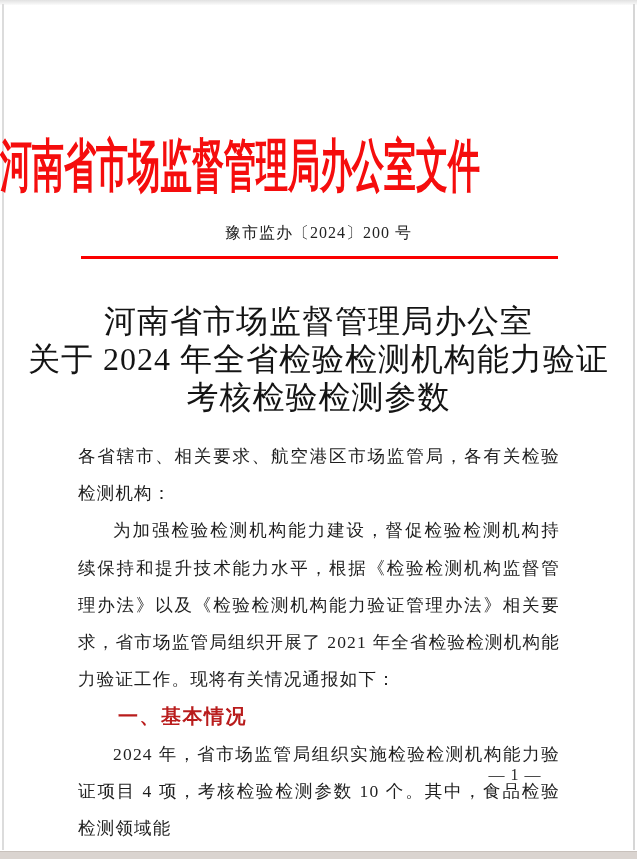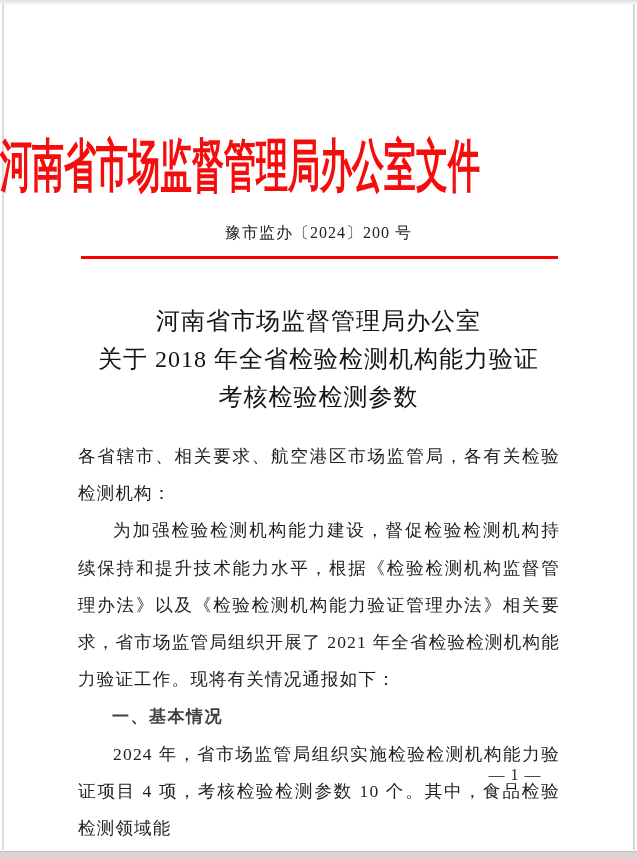--- a/index.html
+++ b/index.html
@@ -54,42 +54,42 @@
     color: #222222;
   }
   .red-line {
     position: absolute; top: 256px; left: 81px;
     width: 477px; height: 3px;
     background: #fb0000;
   }
   .doc-title {
     position: absolute; top: 302px; left: 0; right: 0;
     text-align: center;
-    font-size: 24px;
+    font-size: 32px;
     line-height: 38px;
     letter-spacing: 1px;
     color: #141414;
   }
   .body-block {
     position: absolute; top: 438px; left: 78px;
     width: 482px;
     font-size: 17.5px;
     line-height: 37.2px;
     letter-spacing: 1.2px;
     text-align: justify;
     color: #1e1e1e;
   }
   .body-block p { margin: 0; }
   .indent { text-indent: 2em; }
   .section-heading {
     font-family: "Liberation Sans", "DejaVu Sans", sans-serif;
     font-weight: 700;
-    font-size: 17px;
+    font-size: 20px;
     letter-spacing: 1.5px;
-    color: #404040;
+    color: #b91c1c;
   }
   .page-number {
     position: absolute; top: 766px; left: 460px; width: 110px;
     text-align: center;
     font-size: 16px;
     letter-spacing: 1px;
     color: #2a2a2a;
   }
 </style>
 </head>
@@ -105,21 +105,21 @@
   <div class="red-header-wrap">
     <div class="red-header">河南省市场监督管理局办公室文件</div>
   </div>
 
   <div class="doc-number">豫市监办〔2024〕200 号</div>
 
   <div class="red-line"></div>
 
   <div class="doc-title">
     <div>河南省市场监督管理局办公室</div>
-    <div>关于 2018 年全省检验检测机构能力验证</div>
+    <div>关于 2024 年全省检验检测机构能力验证</div>
     <div>考核检验检测参数</div>
   </div>
 
   <div class="body-block">
     <p>各省辖市、相关要求、航空港区市场监管局，各有关检验检测机构：</p>
     <p class="indent">为加强检验检测机构能力建设，督促检验检测机构持续保持和提升技术能力水平，根据《检验检测机构监督管理办法》以及《检验检测机构能力验证管理办法》相关要求，省市场监管局组织开展了 2021 年全省检验检测机构能力验证工作。现将有关情况通报如下：</p>
     <p class="indent section-heading">一、基本情况</p>
     <p class="indent">2024 年，省市场监管局组织实施检验检测机构能力验证项目 4 项，考核检验检测参数 10 个。其中，食品检验检测领域能</p>
   </div>
 

